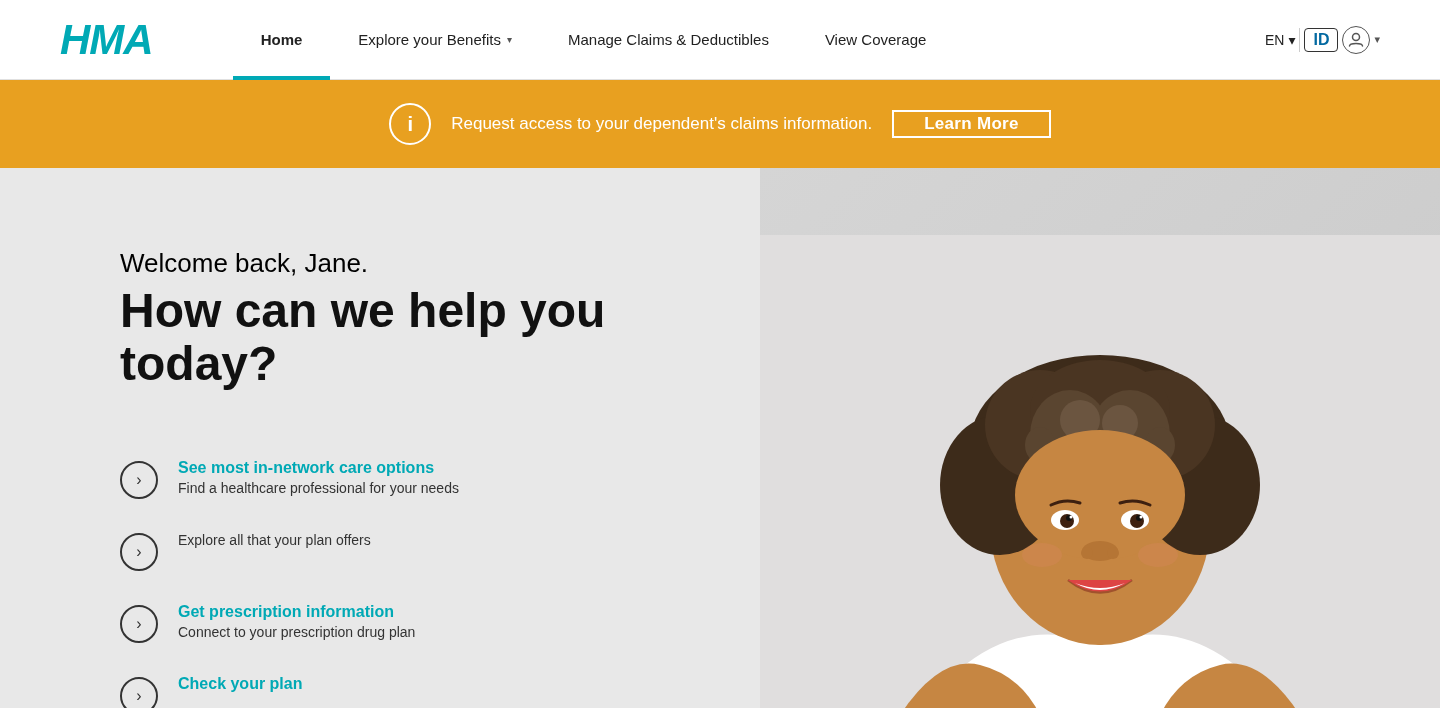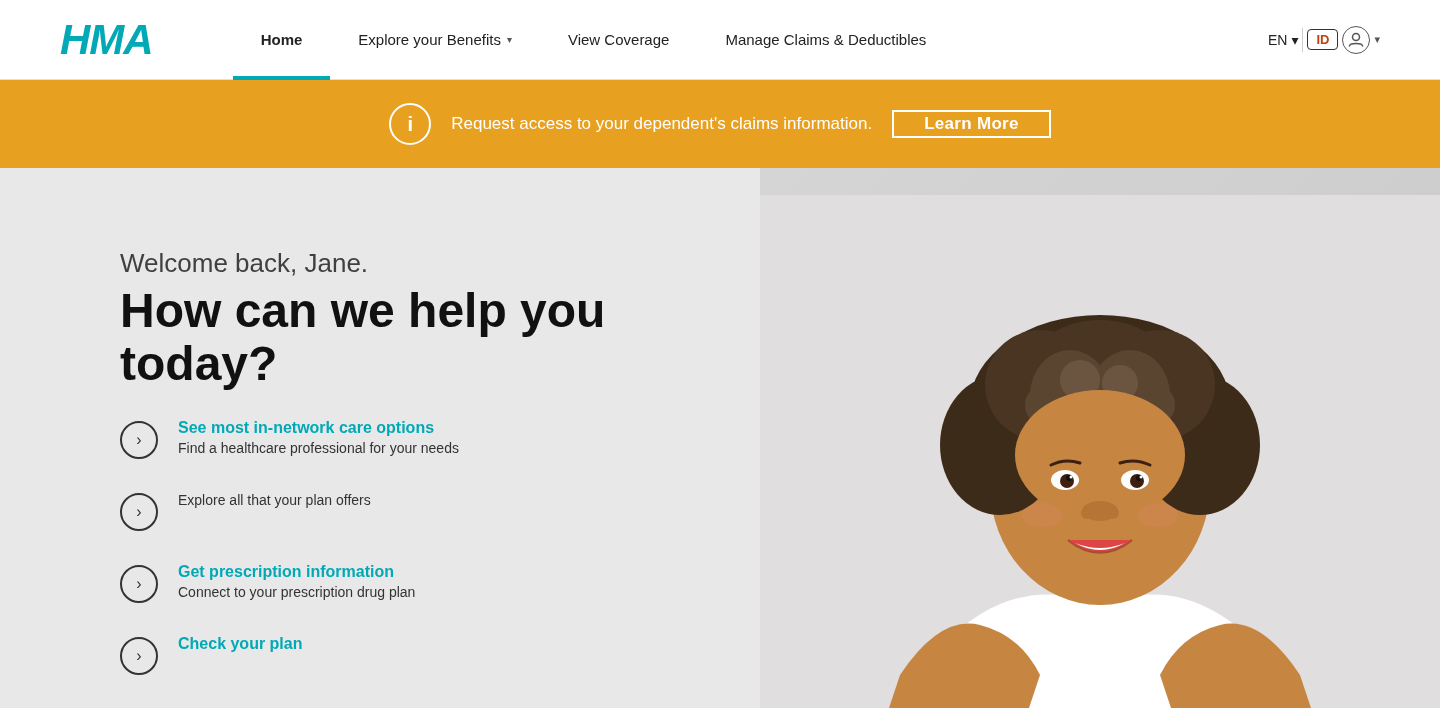--- a/index.html
+++ b/index.html
@@ -76,23 +76,23 @@
     }
     .divider-v {
       width: 1px;
       height: 24px;
       background: #ccc;
     }
     .id-badge {
       border: 1.5px solid #333;
       border-radius: 4px;
       padding: 2px 8px;
-      font-size: 13px;
-      font-weight: bold;
-      color: #c2410c;
+      font-size: 16px;
+      font-weight: bold;
+      color: #0369a1;
       cursor: pointer;
     }
     .user-icon {
       display: flex;
       align-items: center;
       gap: 4px;
       cursor: pointer;
     }
     .user-circle {
       width: 28px;
@@ -156,28 +156,28 @@
     }
     .hero-content {
       padding: 80px 0 60px 120px;
       z-index: 2;
       flex: 1;
       max-width: 700px;
     }
     .welcome-text {
       font-size: 26px;
       font-weight: 400;
-      color: #404040;
+      color: #000000;
       margin-bottom: 6px;
     }
     .headline {
       font-size: 48px;
       font-weight: 900;
       color: #111;
-      margin-bottom: 28px;
+      margin-bottom: 68px;
       line-height: 1.1;
     }
     .action-list {
       display: flex;
       flex-direction: column;
       gap: 32px;
     }
     .action-item {
       display: flex;
       align-items: flex-start;
@@ -236,24 +236,24 @@
   <div class="logo">HMA</div>
   <nav class="nav">
     <a class="nav-item active">
       <span>Home</span>
     </a>
     <a class="nav-item">
       <span>Explore your Benefits</span>
       <span class="chevron">▾</span>
     </a>
     <a class="nav-item">
-      <span>View Coverage</span>
+      <span>Manage Claims &amp; Deductibles</span>
     </a>
     <a class="nav-item">
-      <span>Manage Claims &amp; Deductibles</span>
+      <span>View Coverage</span>
     </a>
   </nav>
   <div class="header-right">
     <div class="lang-selector">
       <span>EN</span>
       <span>▾</span>
     </div>
     <div class="divider-v"></div>
     <div class="id-badge">ID</div>
     <div class="user-icon">

